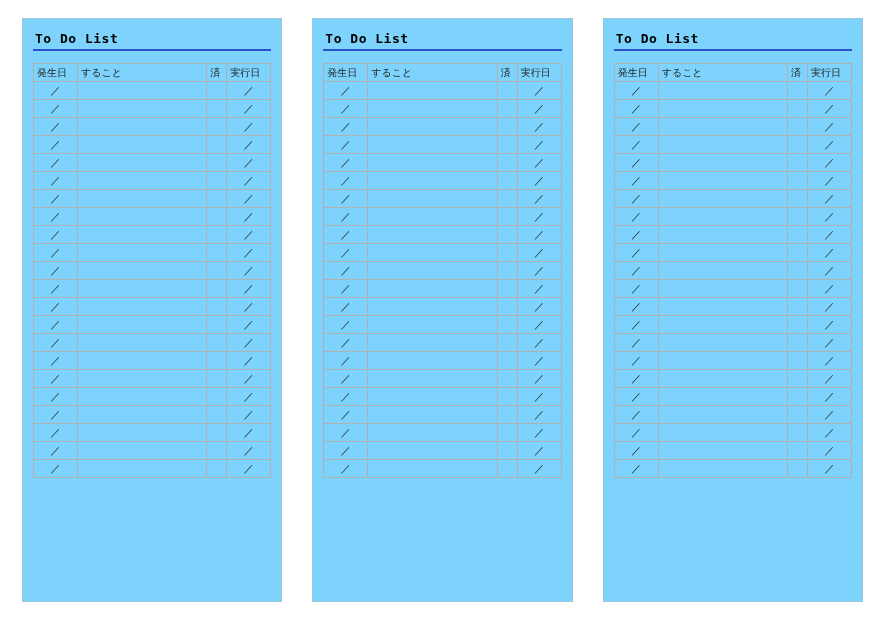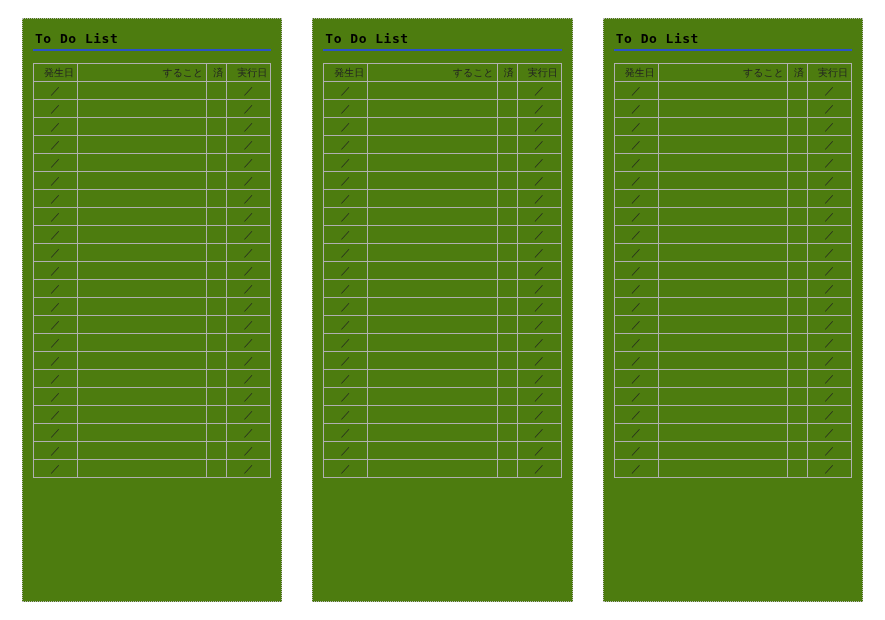--- a/index.html
+++ b/index.html
@@ -6,21 +6,21 @@
     body {
       background: #ffffff;
       font-family: "MS Gothic", "Osaka-Mono", monospace;
       width: 885px;
       height: 620px;
       padding: 18px 22px;
       display: flex;
       gap: 30px;
     }
     .page {
-      background: #4d7c0f;
+      background: #7dd3fc;
       border: 1px dotted #b8b8b8;
       padding: 8px 10px 18px 10px;
       flex: 1;
       min-width: 0;
     }
     .title {
       font-weight: bold;
       font-size: 13px;
       padding: 4px 2px 3px 2px;
       border-bottom: 2px solid #2a52c8;
@@ -41,21 +41,21 @@
     col.c-exec   { width: 44px; }
     th, td {
       border: 1px solid #b0b0b0;
       padding: 1.5px 3px;
       height: 17px;
       overflow: hidden;
       white-space: nowrap;
     }
     th {
       font-weight: normal;
-      text-align: right;
+      text-align: left;
     }
     td.date { text-align: center; }
     td.done { text-align: center; }
   </style>
 </head>
 <body>
 
 <div class="page">
     <div class="title">To Do List</div>
     <table>

